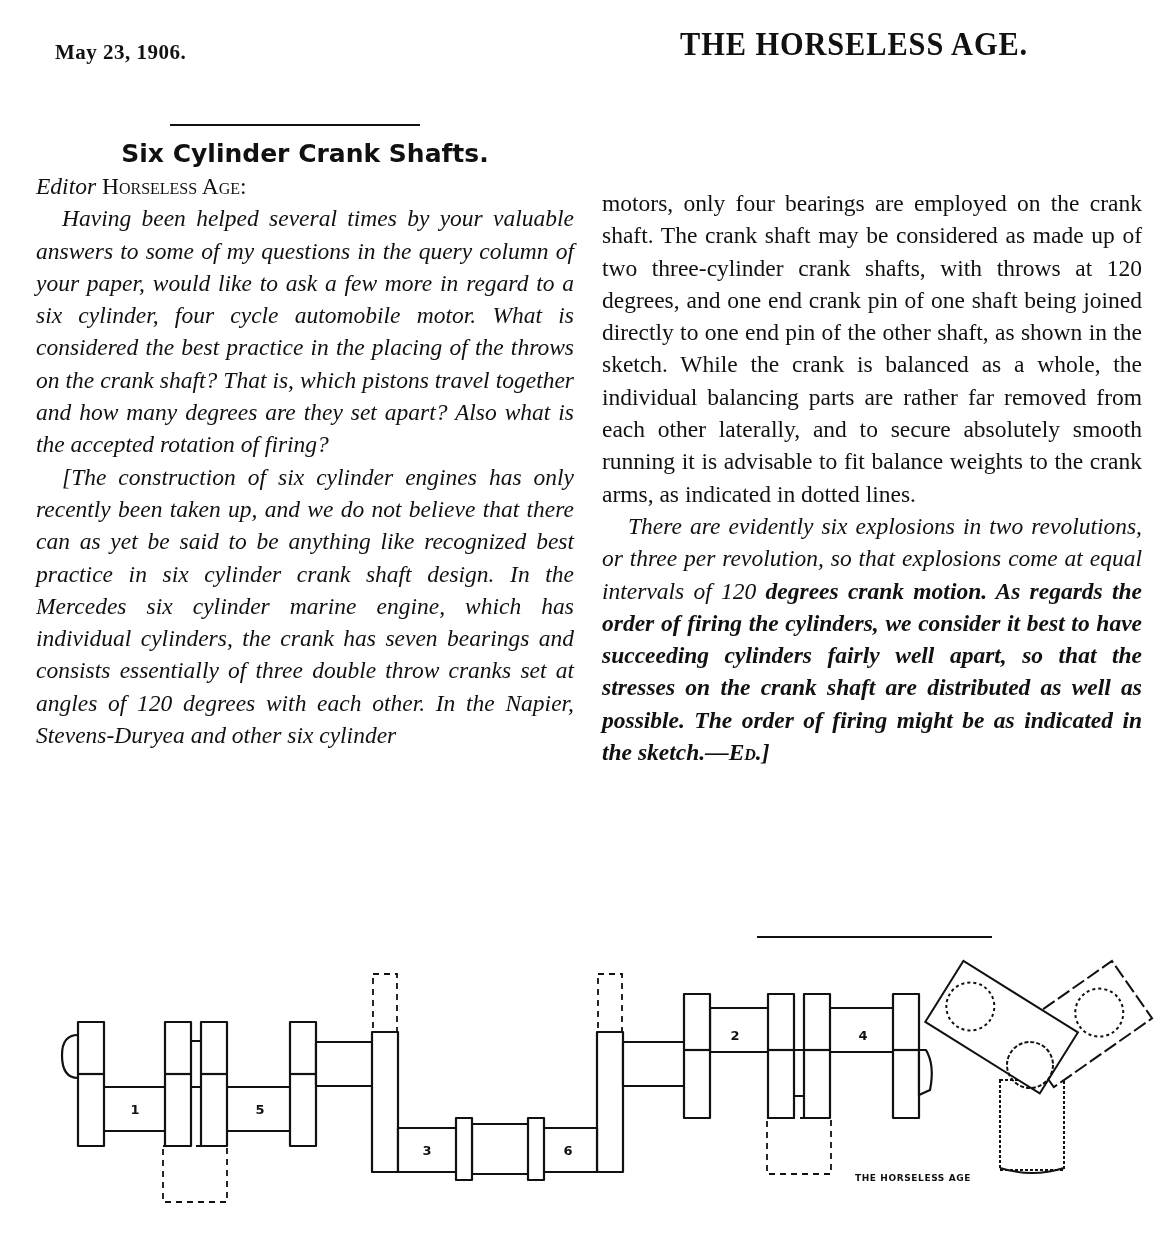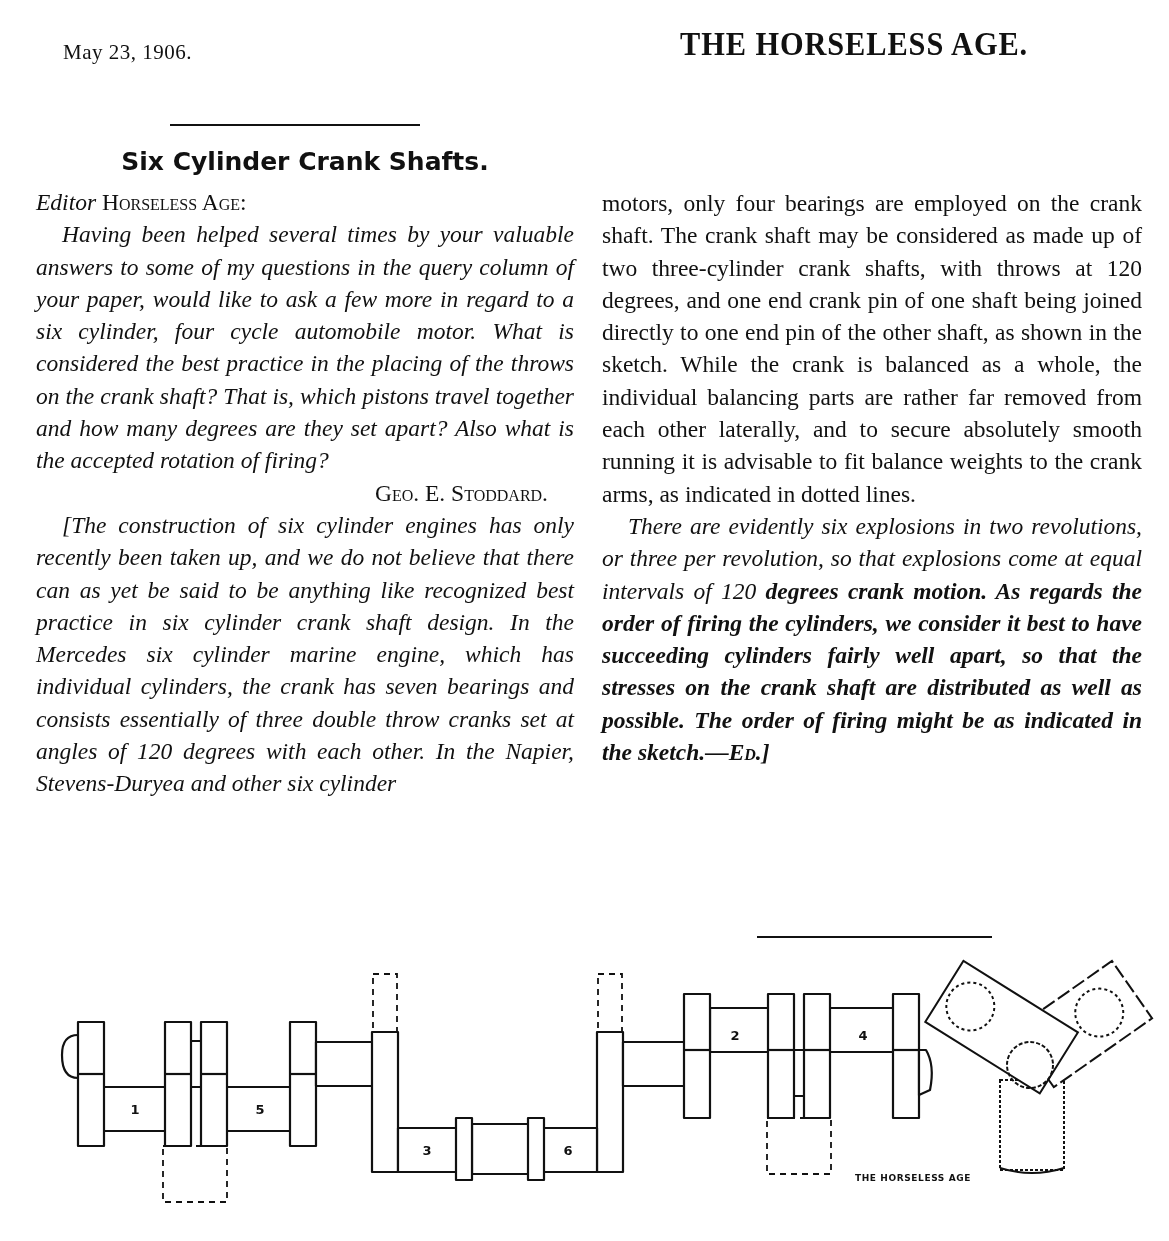--- a/index.html
+++ b/index.html
@@ -2,43 +2,43 @@
 <html><head>
   <meta charset="utf-8">
   <style>
     html, body { margin: 0; padding: 0; background: #ffffff; }
     body {
       width: 1169px; height: 1241px; position: relative; overflow: hidden;
       color: #111111;
       font-family: "DejaVu Serif", "Liberation Serif", serif;
     }
     .dateline {
-      position: absolute; left: 63px; top: 40px;
-      font-family: "Liberation Serif", serif; font-weight: normal;
+      position: absolute; left: 55px; top: 40px;
+      font-family: "Liberation Serif", serif; font-weight: bold;
       font-size: 21px; letter-spacing: 0.5px; text-align: center;
     }
     .masthead {
       position: absolute; left: 680px; top: 26px;
       font-family: "Liberation Serif", serif; font-weight: bold;
       font-size: 33px; letter-spacing: 1px; transform: scaleX(0.92); transform-origin: left top;
     }
     .rule { position: absolute; height: 2px; background: #111; }
     .col {
       position: absolute; width: 538px;
       font-family: "Liberation Serif", serif;
       font-size: 23.5px; line-height: 32.3px;
       text-align: justify; text-align-last: auto;
     }
     .col p { margin: 0; }
     .col .indent { text-indent: 26px; font-style: italic; }
     .col-left { left: 36px; top: 171px; }
     .col-right { left: 602px; top: 187px; width: 540px; }
     .headline {
       font-family: "DejaVu Sans", sans-serif; font-weight: bold;
-      font-size: 25px; text-align: center; line-height: 32px; margin: 8px;
+      font-size: 25px; text-align: center; line-height: 32px; margin: 0;
       text-align-last: center;
     }
     .salutation { text-align: left; text-align-last: left; }
     .salutation em { font-style: italic; }
     .smallcaps { font-variant: small-caps; }
     .signature { text-align: right; text-align-last: right; padding-right: 26px; font-variant: small-caps; }
     .bold { font-weight: bold; }
     .diagram { position: absolute; left: 0; top: 950px; width: 1169px; height: 291px; }
     .credit {
       font-family: "DejaVu Sans", sans-serif; font-weight: bold; font-size: 9px;
@@ -50,21 +50,20 @@
 
 <div class="dateline">May 23, 1906.</div>
 <div class="masthead">THE HORSELESS AGE.</div>
 
 <div class="rule" style="left:170px; top:124px; width:250px;"></div>
 
 <div class="col col-left" style="top:138px;">
   <h1 class="headline">Six Cylinder Crank Shafts.</h1>
   <p class="salutation"><em>Editor</em> <span class="smallcaps">Horseless Age:</span></p>
   <p class="indent">Having been helped several times by your valuable answers to some of my questions in the query column of your paper, would like to ask a few more in regard to a six cylinder, four cycle automobile motor. What is considered the best practice in the placing of the throws on the crank shaft? That is, which pistons travel together and how many degrees are they set apart? Also what is the accepted rotation of firing?</p>
-  <p class="signature">Geo. E. Stoddard.</p>
   <p class="indent">[The construction of six cylinder engines has only recently been taken up, and we do not believe that there can as yet be said to be anything like recognized best practice in six cylinder crank shaft design.  In the Mercedes six cylinder marine engine, which has individual cylinders, the crank has seven bearings and consists essentially of three double throw cranks set at angles of 120 degrees with each other.  In the Napier, Stevens-Duryea and other six cylinder</p>
 </div>
 
 <div class="col col-right">
   <p>motors, only four bearings are employed on the crank shaft.  The crank shaft may be considered as made up of two three-cylinder crank shafts, with throws at 120 degrees, and one end crank pin of one shaft being joined directly to one end pin of the other shaft, as shown in the sketch.  While the crank is balanced as a whole, the individual balancing parts are rather far removed from each other laterally, and to secure absolutely smooth running it is advisable to fit balance weights to the crank arms, as indicated in dotted lines.</p>
   <p class="indent"><span>There are evidently six explosions in two revolutions, or three per revolution, so that explosions come at equal intervals of 120</span> <span class="bold">degrees crank motion.  As regards the order of firing the cylinders, we consider it best to have succeeding cylinders fairly well apart, so that the stresses on the crank shaft are distributed as well as possible.</span> <span class="bold">The order of firing might be as indicated in the sketch.—</span><span class="smallcaps bold">Ed.]</span></p>
 </div>
 
 <div class="rule" style="left:757px; top:936px; width:235px;"></div>
 

